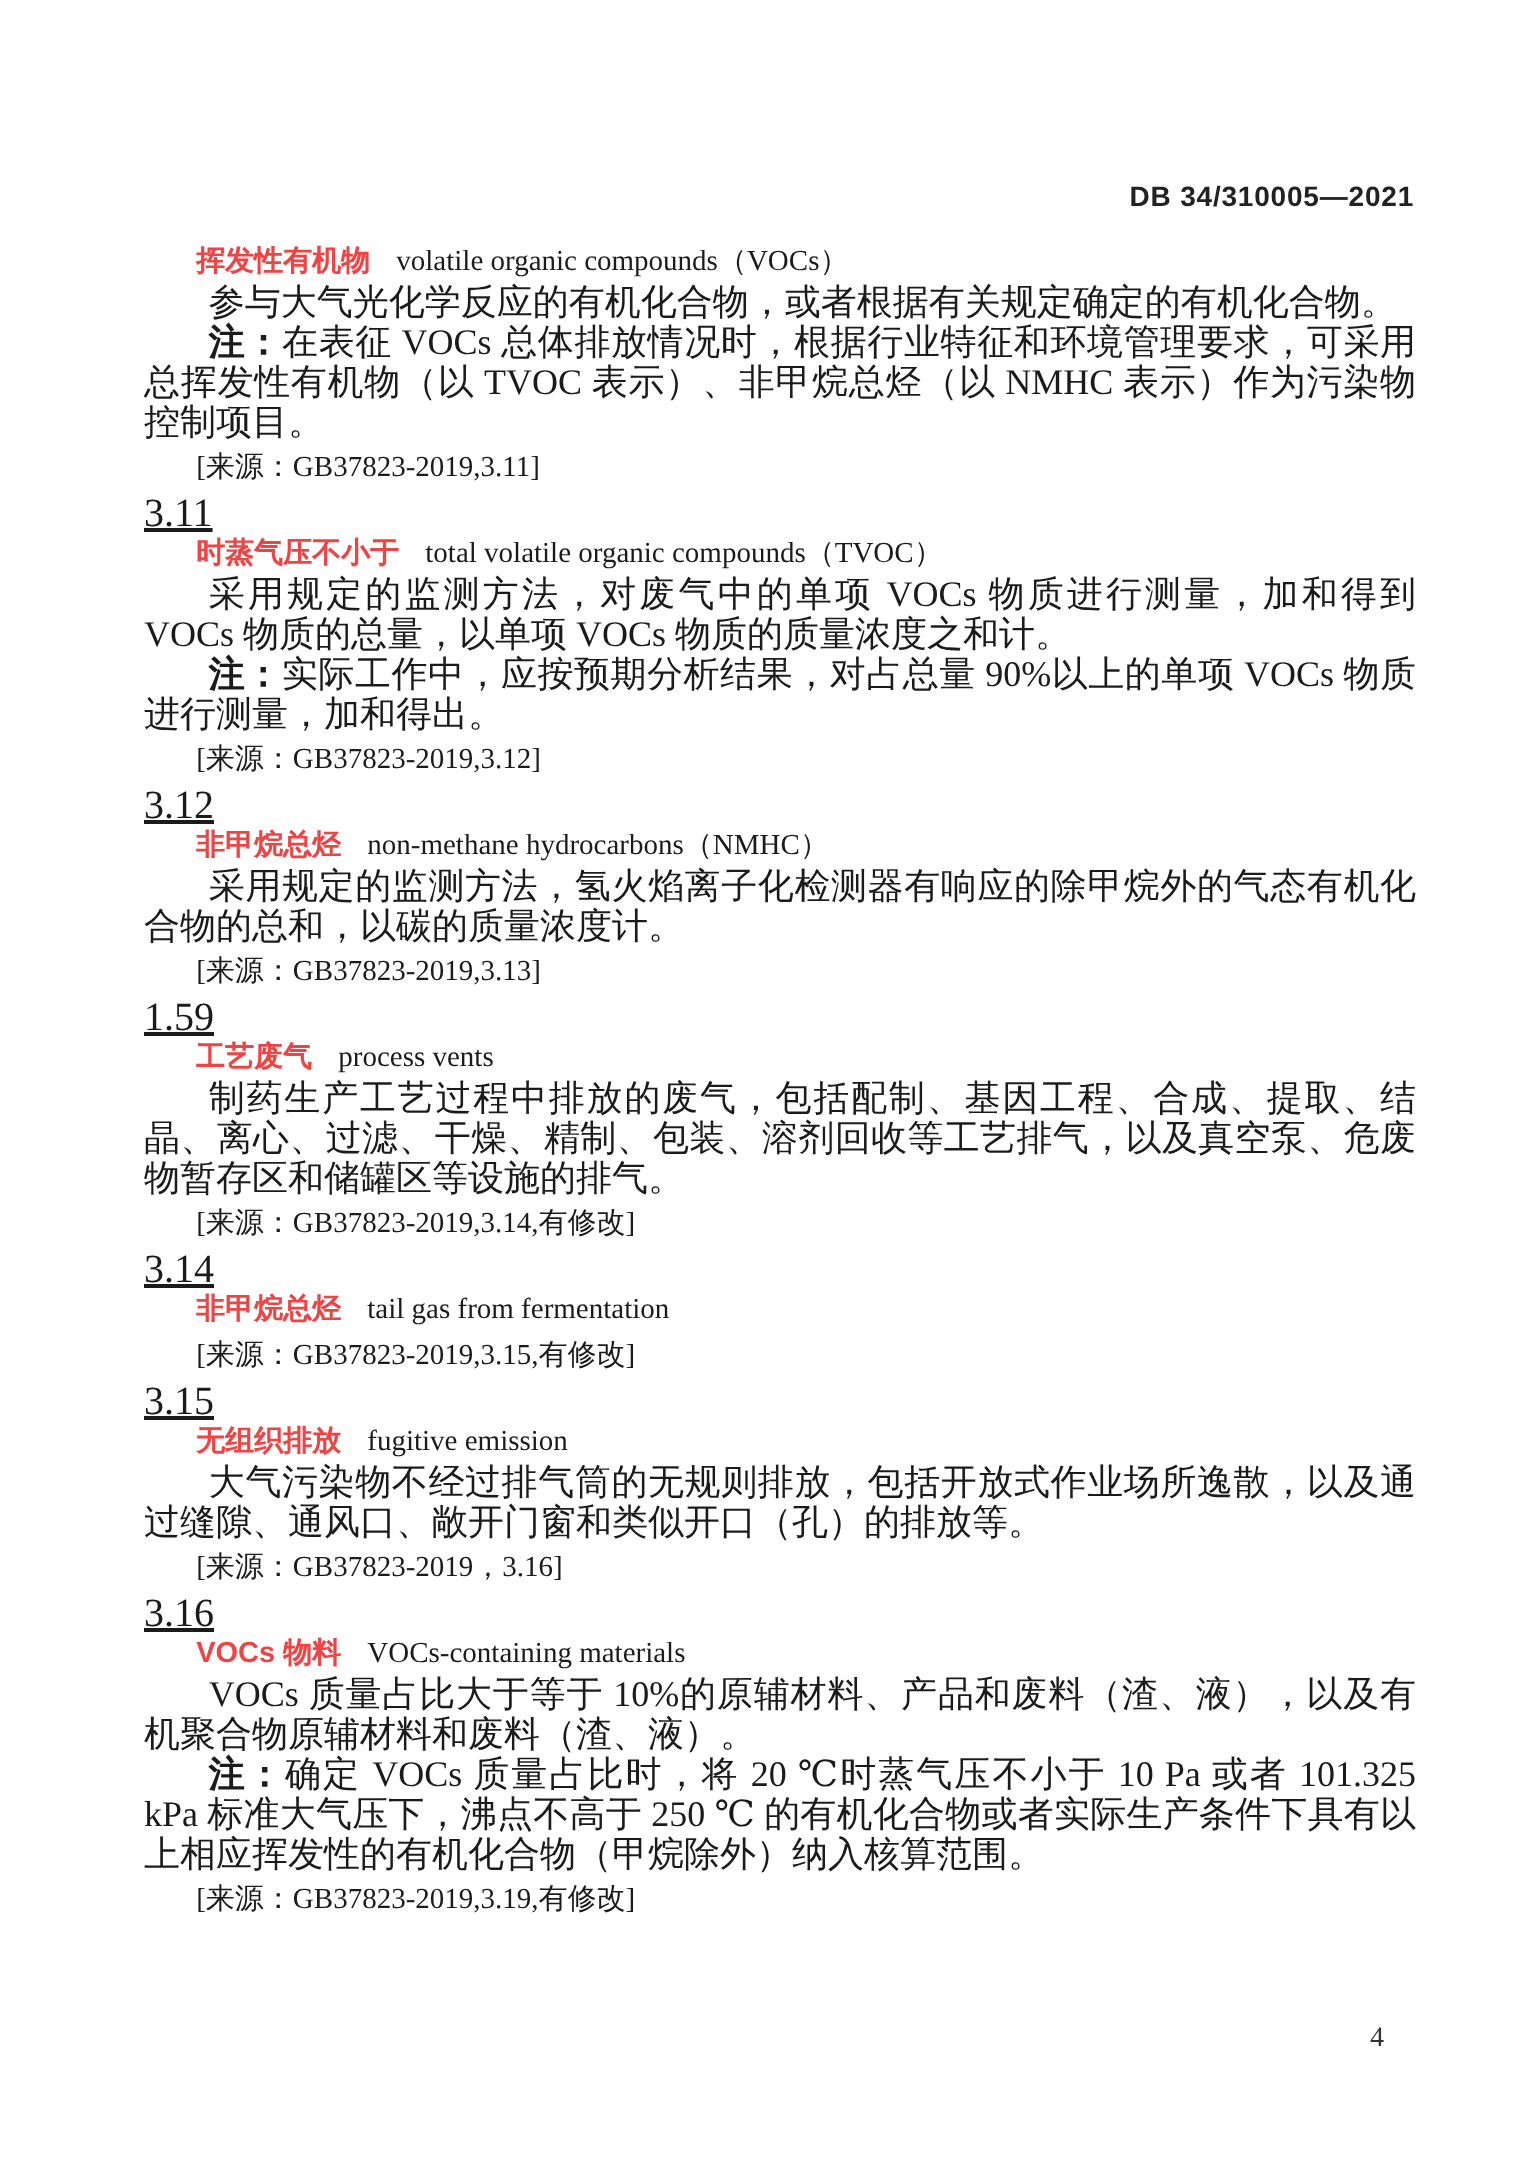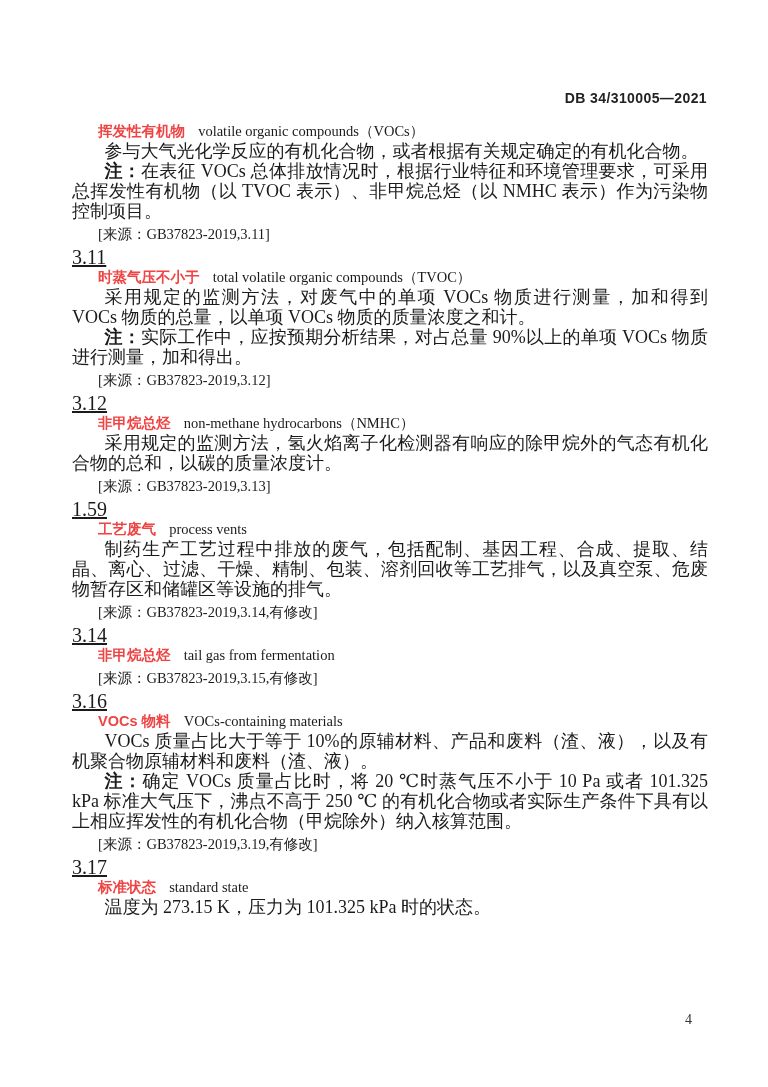--- a/index.html
+++ b/index.html
@@ -126,37 +126,38 @@
     </div>
 
     <div class="section">
       <div class="sec-num">3.14</div>
       <div class="term-line">
         <span class="term-cn">非甲烷总烃</span><span class="term-en">tail gas from fermentation</span>
       </div>
       <p class="source">[来源：GB37823-2019,3.15,有修改]</p>
     </div>
 
+    <div class="section">
+      <div class="sec-num">3.15</div>
+      <div class="term-line">
+        <span class="term-cn">无组织排放</span><span class="term-en">fugitive emission</span>
+      </div>
+      <p class="def">大气污染物不经过排气筒的无规则排放，包括开放式作业场所逸散，以及通过缝隙、通风口、敞开门窗和类似开口（孔）的排放等。</p>
+      <p class="source">[来源：GB37823-2019，3.16]</p>
+    </div>
 
     <div class="section">
       <div class="sec-num">3.16</div>
       <div class="term-line">
         <span class="term-cn">VOCs 物料</span><span class="term-en">VOCs-containing materials</span>
       </div>
       <p class="def">VOCs 质量占比大于等于 10%的原辅材料、产品和废料（渣、液），以及有机聚合物原辅材料和废料（渣、液）。</p>
       <p class="note">
         <span class="note-label">注：</span><span>确定 VOCs 质量占比时，将 20 ℃时蒸气压不小于 10 Pa 或者 101.325 kPa 标准大气压下，沸点不高于 250 ℃ 的有机化合物或者实际生产条件下具有以上相应挥发性的有机化合物（甲烷除外）纳入核算范围。</span>
       </p>
       <p class="source">[来源：GB37823-2019,3.19,有修改]</p>
     </div>
 
-    <div class="section">
-      <div class="sec-num">3.17</div>
-      <div class="term-line">
-        <span class="term-cn">标准状态</span><span class="term-en">standard state</span>
-      </div>
-      <p class="def">温度为 273.15 K，压力为 101.325 kPa 时的状态。</p>
-    </div>
 
   </div>
 
   <div class="page-num">4</div>
 </div>
 
 </body></html>

